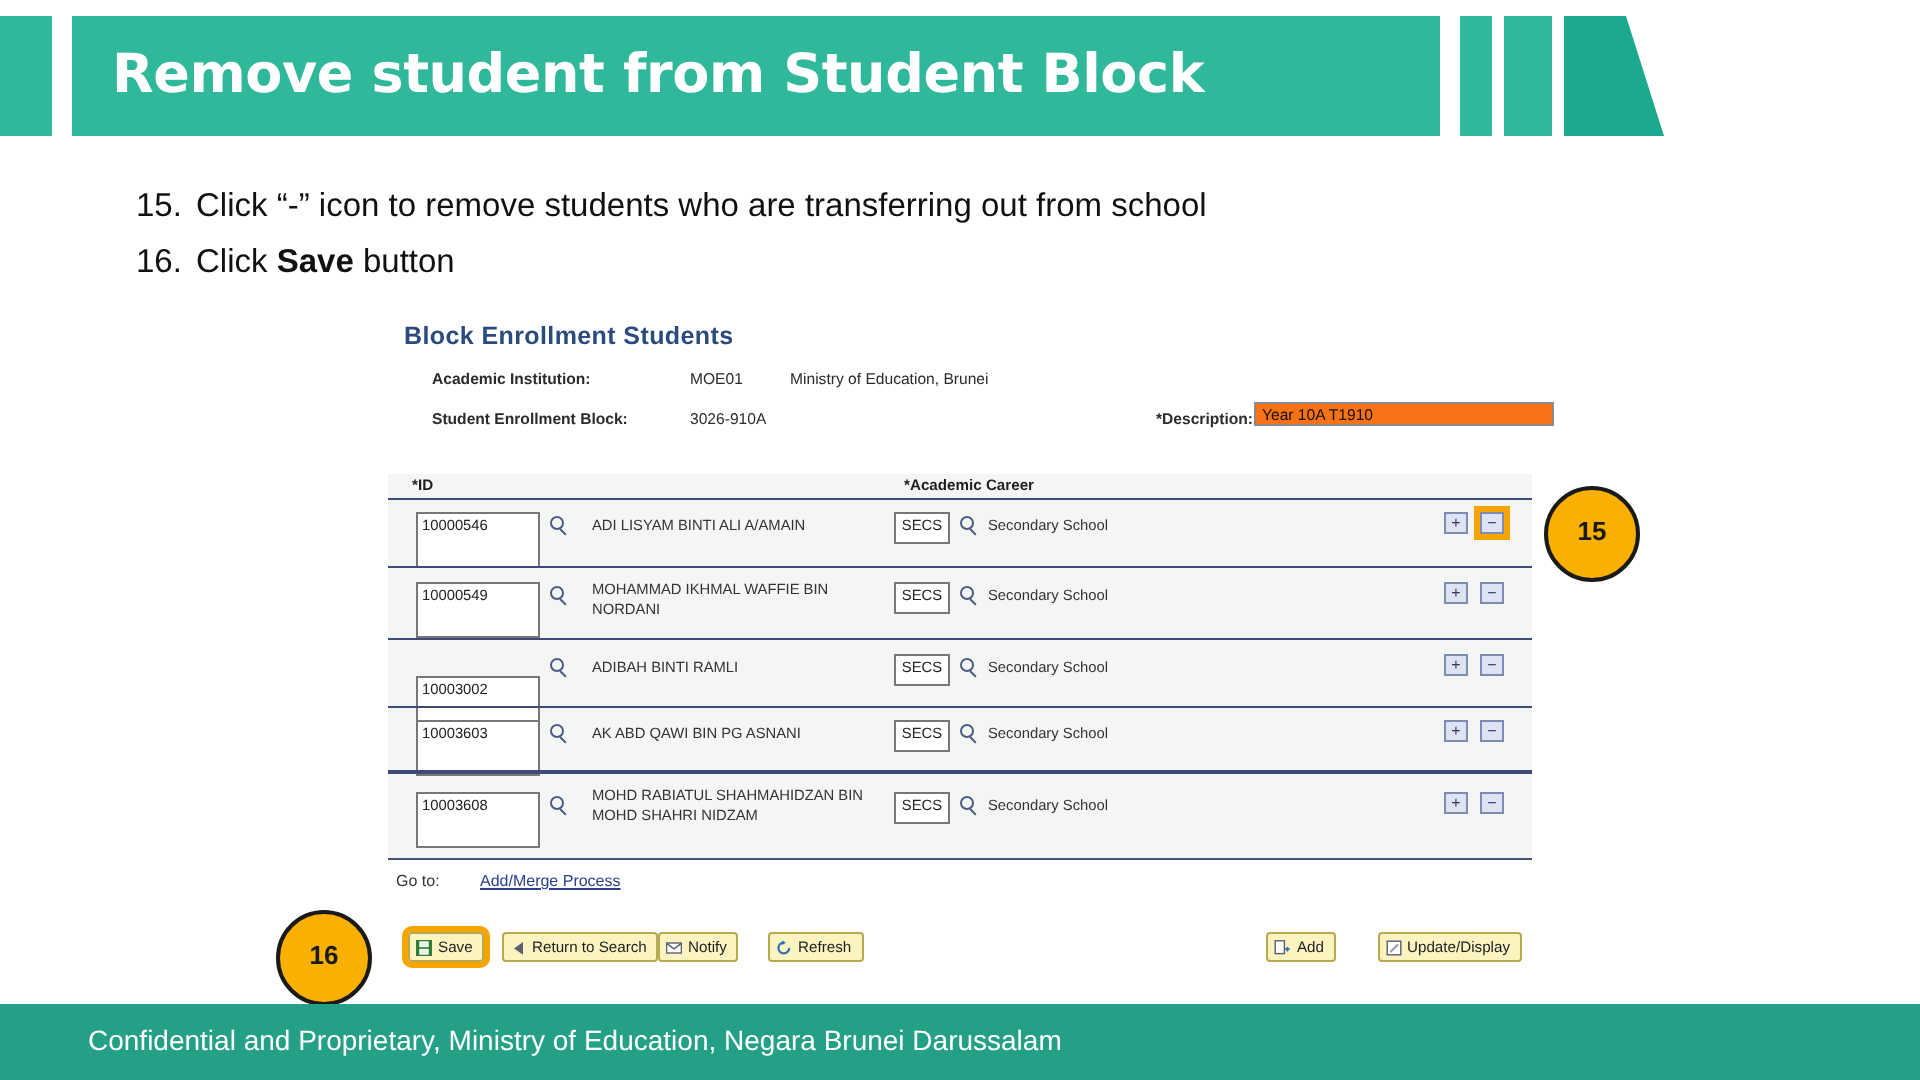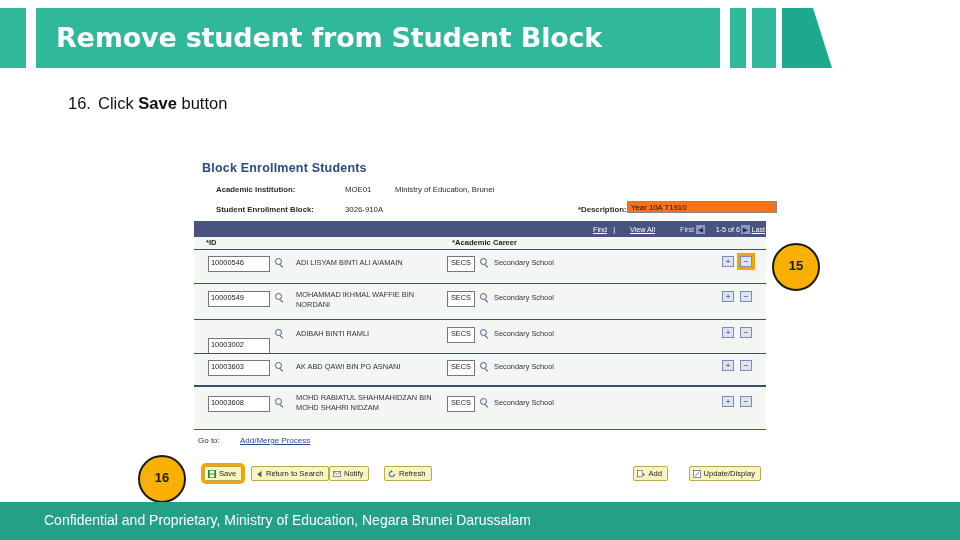--- a/index.html
+++ b/index.html
@@ -72,21 +72,21 @@
 
   
   #grid{position:absolute;left:4px;top:79px;width:572px;height:192px;
     background:#f4f6f4;border-bottom:1px solid #48537f;}
   #grid-colhdr{position:absolute;left:0;top:0;width:572px;height:12px;}
   .colhdr{position:absolute;top:1px;font-size:7.6px;font-weight:bold;color:#1f1f1f;}
   #ch-id{left:12px;}
   #ch-career{left:258px;}
 
   .row{position:absolute;left:0;width:572px;border-top:1px solid #3e4a78;}
-  .cell-id{position:absolute;left:14px;width:62px;height:16px;
+  .cell-id{position:absolute;left:14px;width:62px;height:28px;
     border:1px solid #777;background:#fff;font-size:7.4px;line-height:12px;
     padding-left:2px;box-sizing:border-box;color:#222;}
   .mag{position:absolute;width:9px;height:9px;}
   .mag:before{content:"";position:absolute;left:0;top:0;width:5px;height:5px;
     border:1.2px solid #4b5b86;border-radius:50%;}
   .mag:after{content:"";position:absolute;left:5px;top:5.5px;width:4px;height:1.2px;
     background:#4b5b86;transform:rotate(45deg);transform-origin:left center;}
   .cell-name{position:absolute;left:102px;width:150px;font-size:7.4px;
     color:#333;line-height:10px;}
   .cell-career{position:absolute;left:253px;width:28px;height:16px;
@@ -139,48 +139,42 @@
   <div class="hdr-block" id="hdr-left-tab"></div>
   <div class="hdr-block" id="hdr-main"></div>
   <div class="hdr-block" id="hdr-pip1"></div>
   <div class="hdr-block" id="hdr-pip2"></div>
   <div id="hdr-tri"></div>
   <div id="hdr-title">Remove student from Student Block</div>
 </div>
 
 <div id="steps">
   <div class="step">
+    <span class="step-num">15.</span>
+    <span class="step-txt">Click “-” icon to remove students who are transferring out from school</span>
+  </div>
+  <div class="step">
     <span class="step-num">16.</span>
     <span class="step-txt"><span>Click </span><b>Save</b><span> button</span></span>
   </div>
 </div>
 
 <div id="shot">
 
   <div id="shot-title">Block Enrollment Students</div>
 
   <div class="frm-lbl" id="lbl-inst">Academic Institution:</div>
   <div class="frm-val" id="val-instcode">MOE01</div>
   <div class="frm-val" id="val-instname">Ministry of Education, Brunei</div>
 
   <div class="frm-lbl" id="lbl-block">Student Enrollment Block:</div>
   <div class="frm-val" id="val-blockcode">3026-910A</div>
   <div class="frm-lbl" id="lbl-desc">*Description:</div>
   <div id="inp-desc">Year 10A T1910</div>
 
-  <div id="grid-bar">
-    <span class="gb-link" id="gb-find">Find</span>
-    <span id="gb-sep">|</span>
-    <span class="gb-link" id="gb-viewall">View All</span>
-    <span id="gb-first">First</span>
-    <span id="gb-prev">◀</span>
-    <span id="gb-range">1-5 of 6</span>
-    <span id="gb-next">▶</span>
-    <span class="gb-link" id="gb-last">Last</span>
-  </div>
 
   <div id="grid">
     <div id="grid-colhdr">
       <span class="colhdr" id="ch-id">*ID</span>
       <span class="colhdr" id="ch-career">*Academic Career</span>
     </div>
 
     <div class="row" style="top:12px;height:34px;">
       <div class="cell-id" style="top:6px;">10000546</div>
       <span class="mag" style="left:81px;top:8px;"></span>

